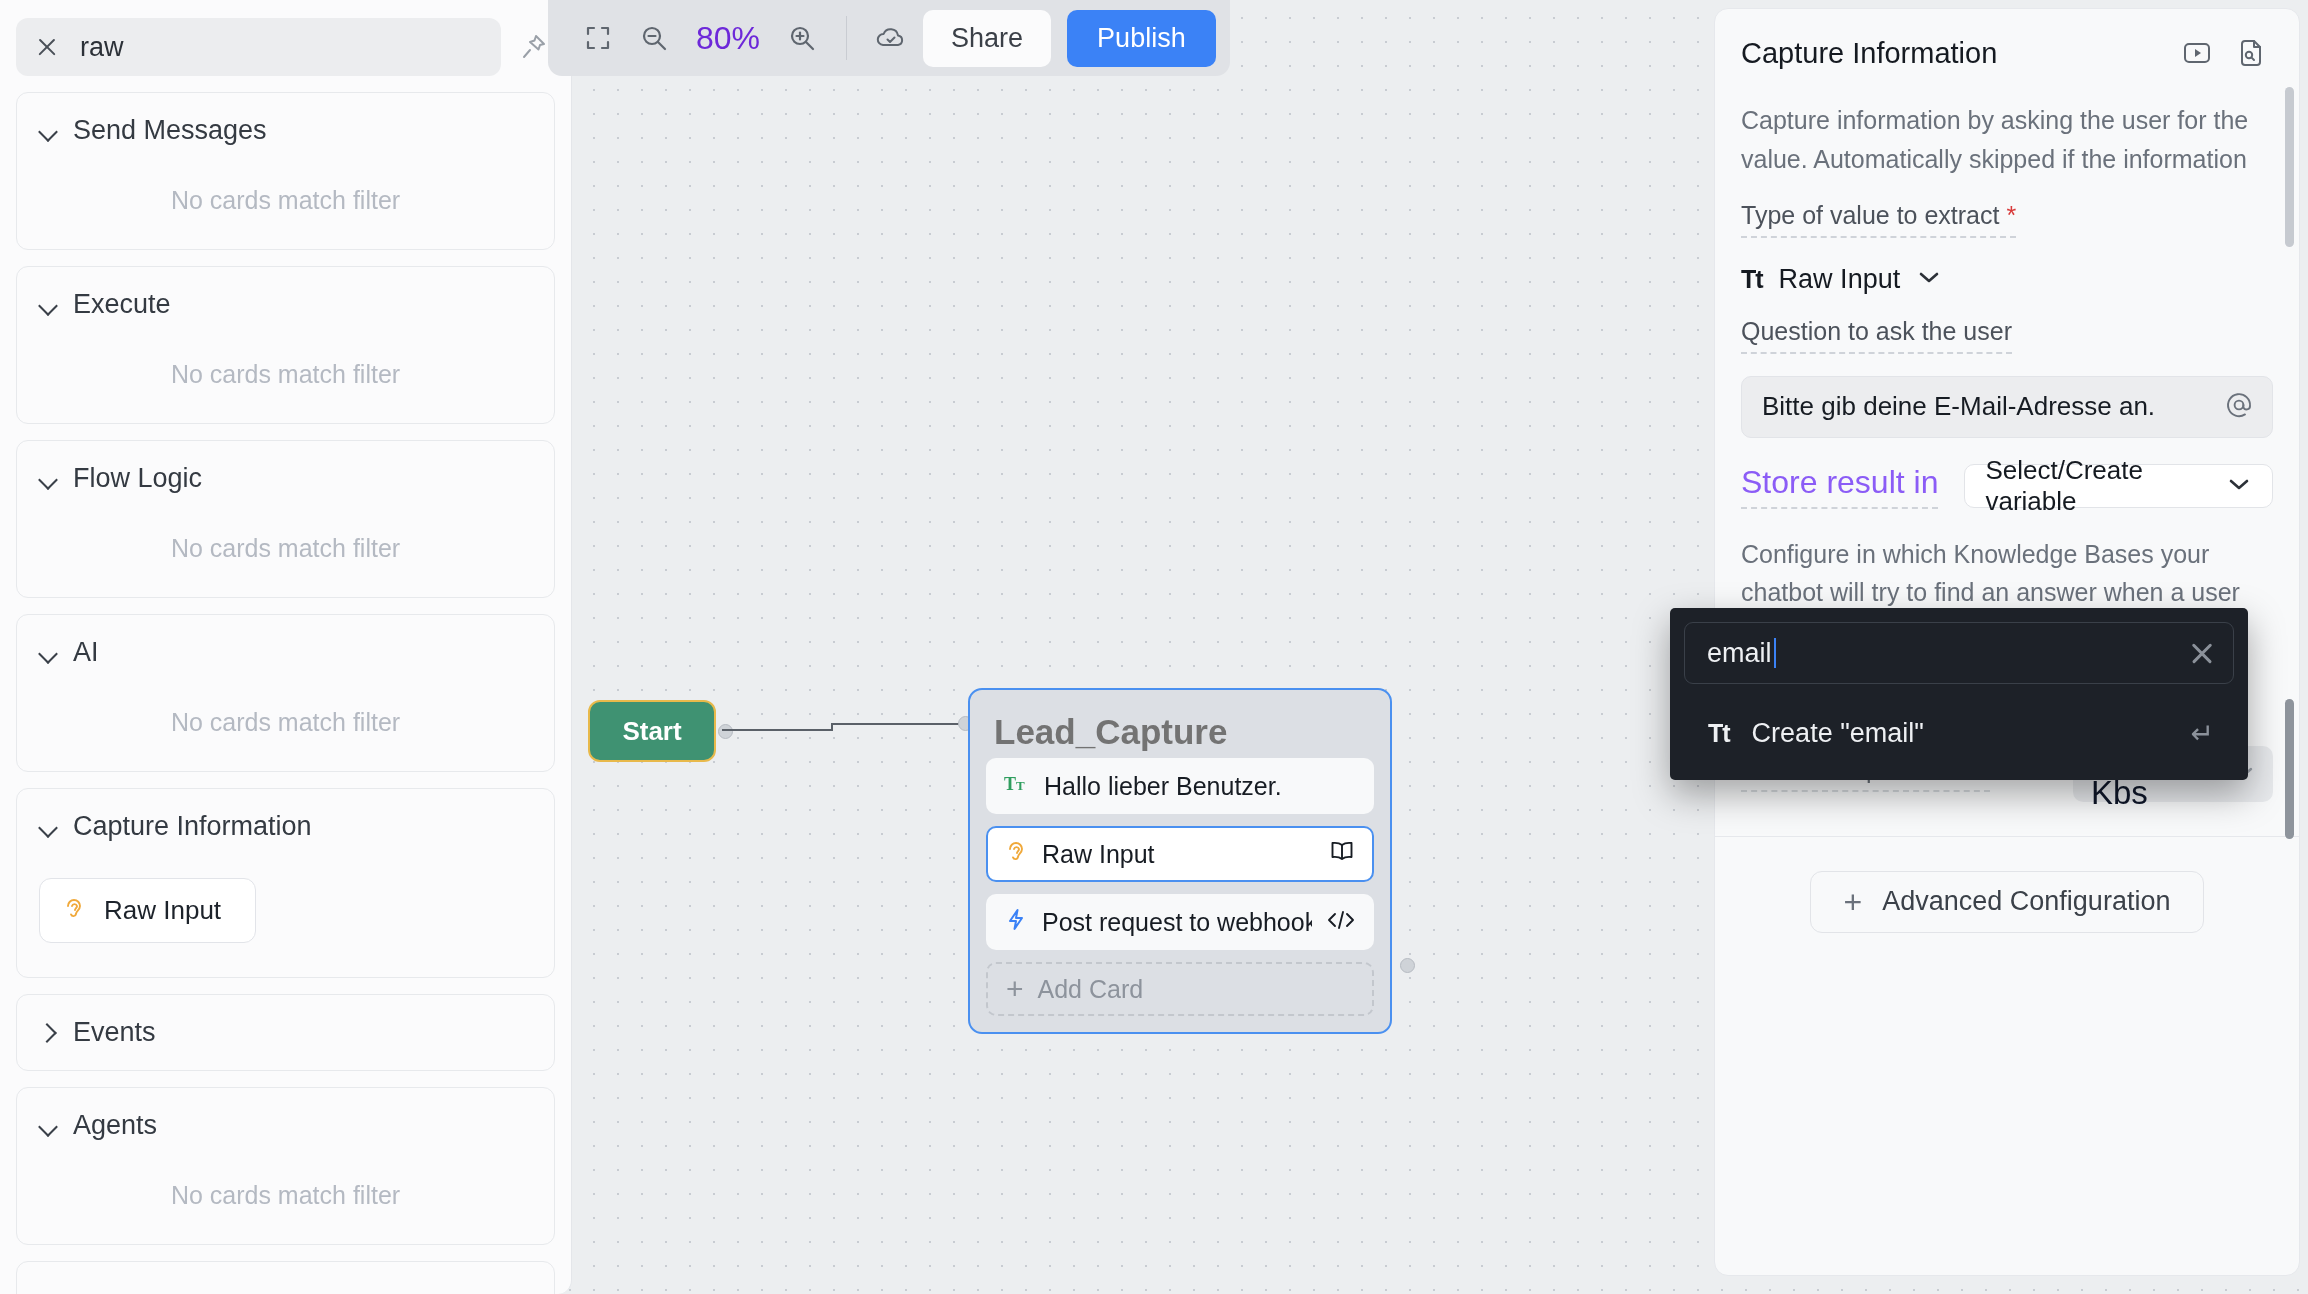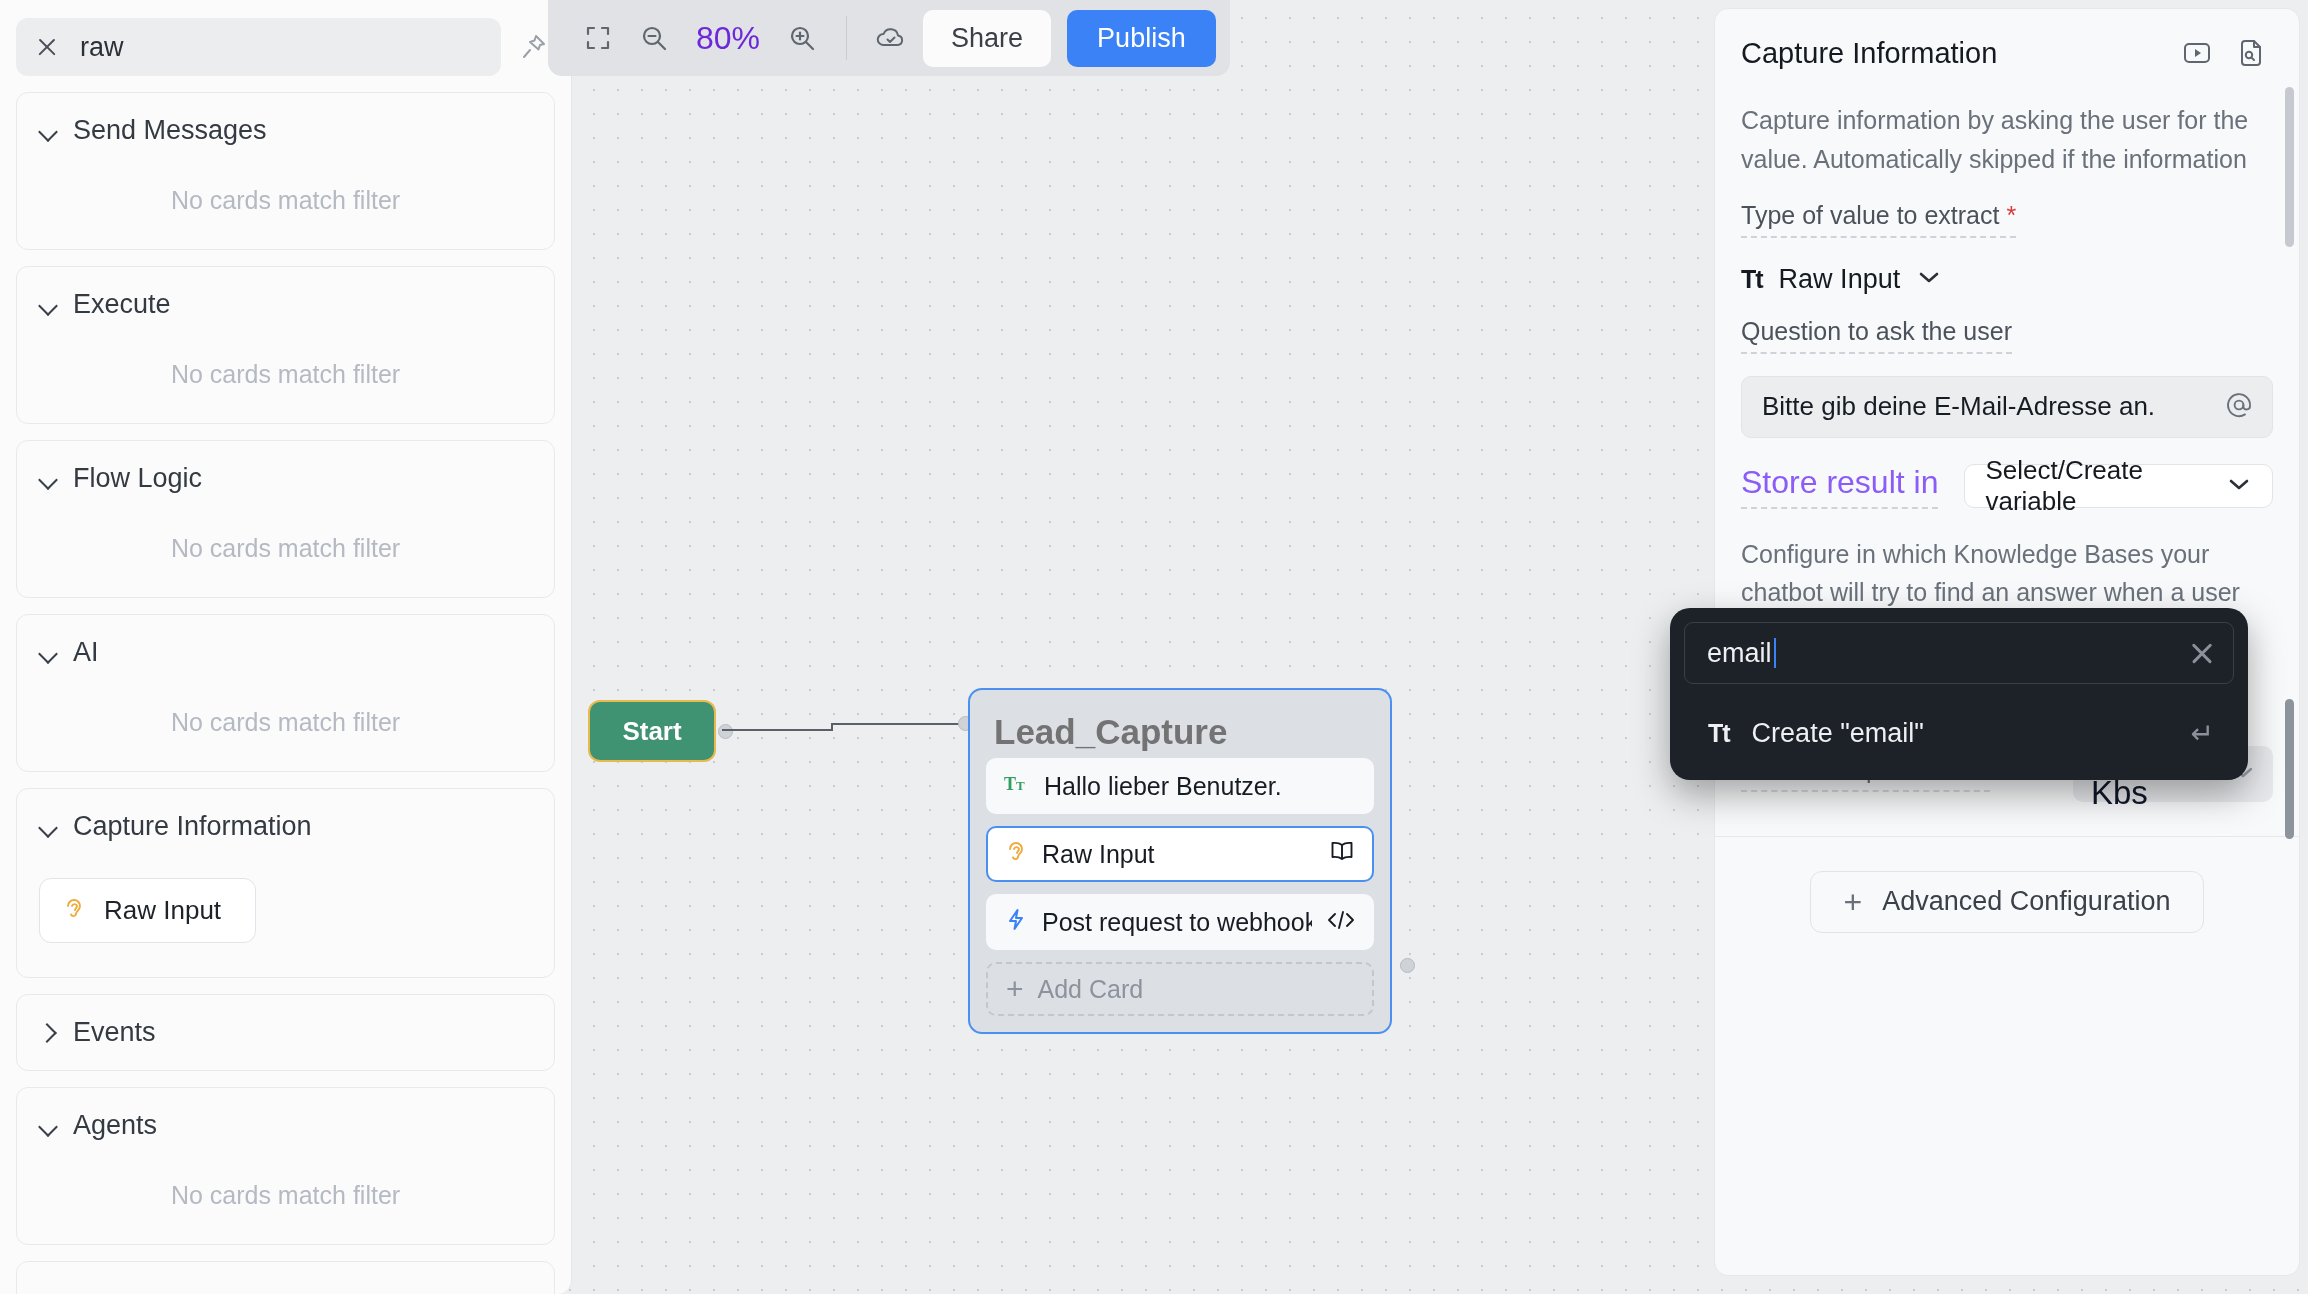--- a/index.html
+++ b/index.html
@@ -171,21 +171,21 @@
   }
   .adv-btn .albl { font-size: 27px; color: #3b4149; }
   .adv-plus { font-size: 32px; color: #6a717b; line-height: 1; }
 
   .rp-scroll { position: absolute; right: 5px; top: 78px; width: 9px; height: 160px; border-radius: 5px; background: #c6cad0; }
   .rp-scroll2 { position: absolute; right: 5px; top: 690px; width: 9px; height: 140px; border-radius: 5px; background: #8e949c; }
 
   
   .popup {
     position: absolute; left: 1670px; top: 608px; width: 578px;
-    background: #1d2128; border-radius: 20px; padding: 14px;
+    background: #1d2128; border-radius: 5px; padding: 14px;
     box-shadow: 0 14px 36px rgba(0,0,0,.34);
   }
   .popup-input {
     height: 62px; border: 1px solid #3a4049; border-radius: 9px;
     display: flex; align-items: center; padding: 0 18px 0 22px;
   }
   .popup-input .pv { font-size: 27px; color: #eef0f3; flex: 1; display: flex; align-items: center; }
   .caret { display: inline-block; width: 2.5px; height: 30px; background: #3b82f6; margin-left: 2px; }
   .popup-x { width: 26px; height: 26px; position: relative; cursor: pointer; }
   .popup-x:before, .popup-x:after {

